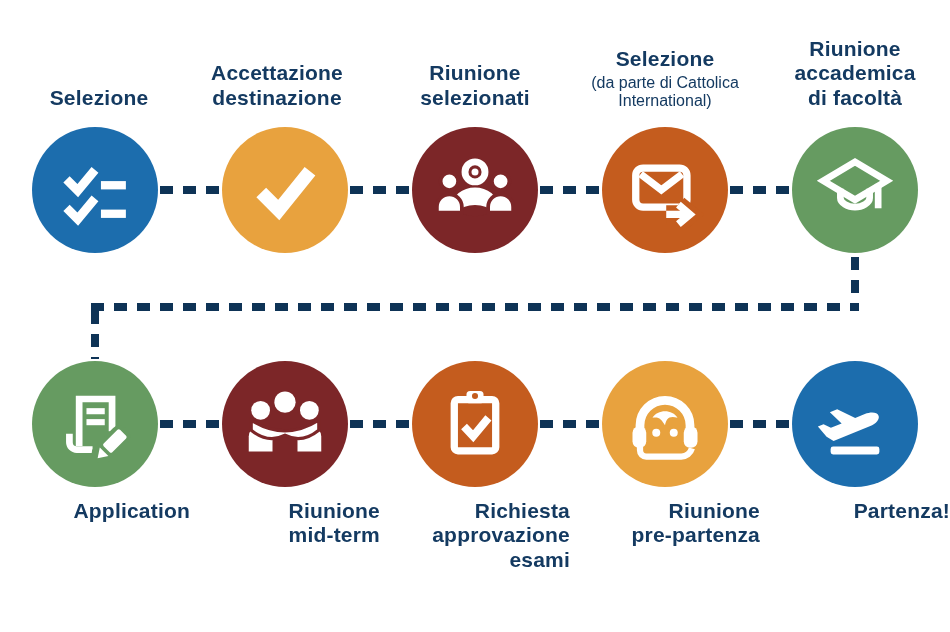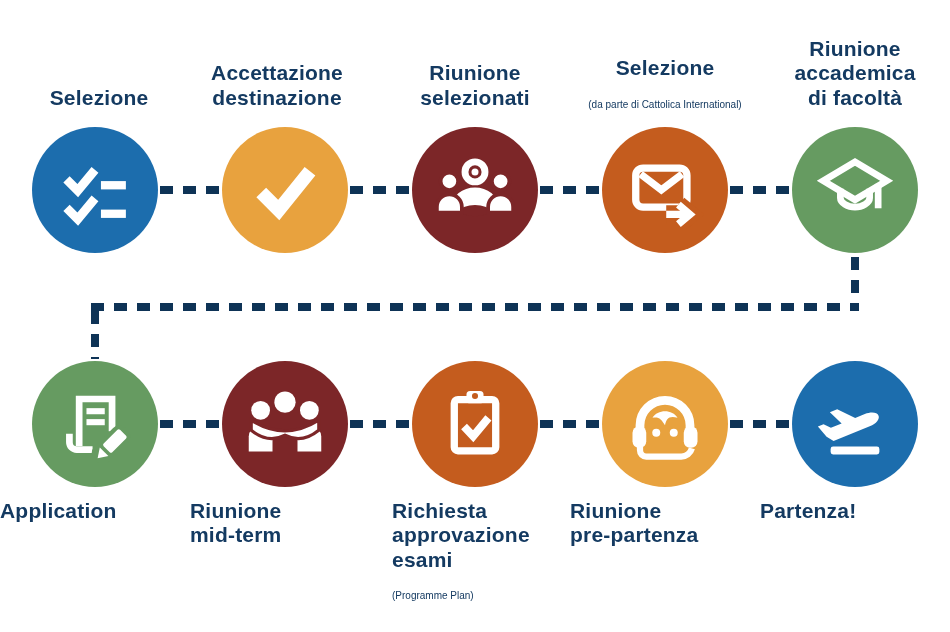--- a/index.html
+++ b/index.html
@@ -6,29 +6,29 @@
   .canvas{
     position:relative;width:950px;height:632px;background:#fff;overflow:hidden;
     font-family:"Liberation Sans","DejaVu Sans",sans-serif;
   }
   .step-label-top{
     position:absolute;top:16px;height:100px;width:190px;
     display:flex;flex-direction:column;align-items:center;justify-content:flex-end;
     text-align:center;padding-bottom:6px;box-sizing:border-box;
   }
   .step-label-bottom{
-    position:absolute;top:499px;width:190px;text-align:left;
+    position:absolute;top:499px;width:190px;text-align:right;
   }
   .lbl{
     font-weight:700;font-size:21px;line-height:1.16;color:var(--text-navy,#143A61);
     white-space:pre-line;letter-spacing:.2px;
   }
   .sub{
-    font-weight:400;font-size:10px;line-height:1.14;color:var(--text-navy,#143A61);
-    margin-top:18px;
+    font-weight:400;font-size:16px;line-height:1.14;color:var(--text-navy,#143A61);
+    margin-top:2px;
   }
   .circle{
     position:absolute;width:126px;height:126px;border-radius:50%;
     display:flex;align-items:center;justify-content:center;
   }
   .circle svg{display:block;}
   .dash-h{
     position:absolute;height:8px;
     background:repeating-linear-gradient(90deg,var(--connector-navy,#0E3356) 0 13px,transparent 13px 23px);
   }
@@ -170,25 +170,24 @@
   <div class="dash-h" style="left:540px;top:420px;width:60px"></div>
   <div class="dash-h" style="left:730px;top:420px;width:60px"></div>
 
   <div class="step-label-bottom" style="left:0px">
     <div class="lbl">Application</div>
   </div>
   <div class="step-label-bottom" style="left:190px">
     <div class="lbl">Riunione
 mid-term</div>
   </div>
-  <div class="step-label-bottom" style="left:392px">
+  <div class="step-label-bottom" style="left:380px">
     <div class="lbl">Richiesta
 approvazione
 esami</div>
-    <div class="sub">(Programme Plan)</div>
   </div>
   <div class="step-label-bottom" style="left:570px">
     <div class="lbl">Riunione
 pre-partenza</div>
   </div>
   <div class="step-label-bottom" style="left:760px">
     <div class="lbl">Partenza!</div>
   </div>
 
 </div>

